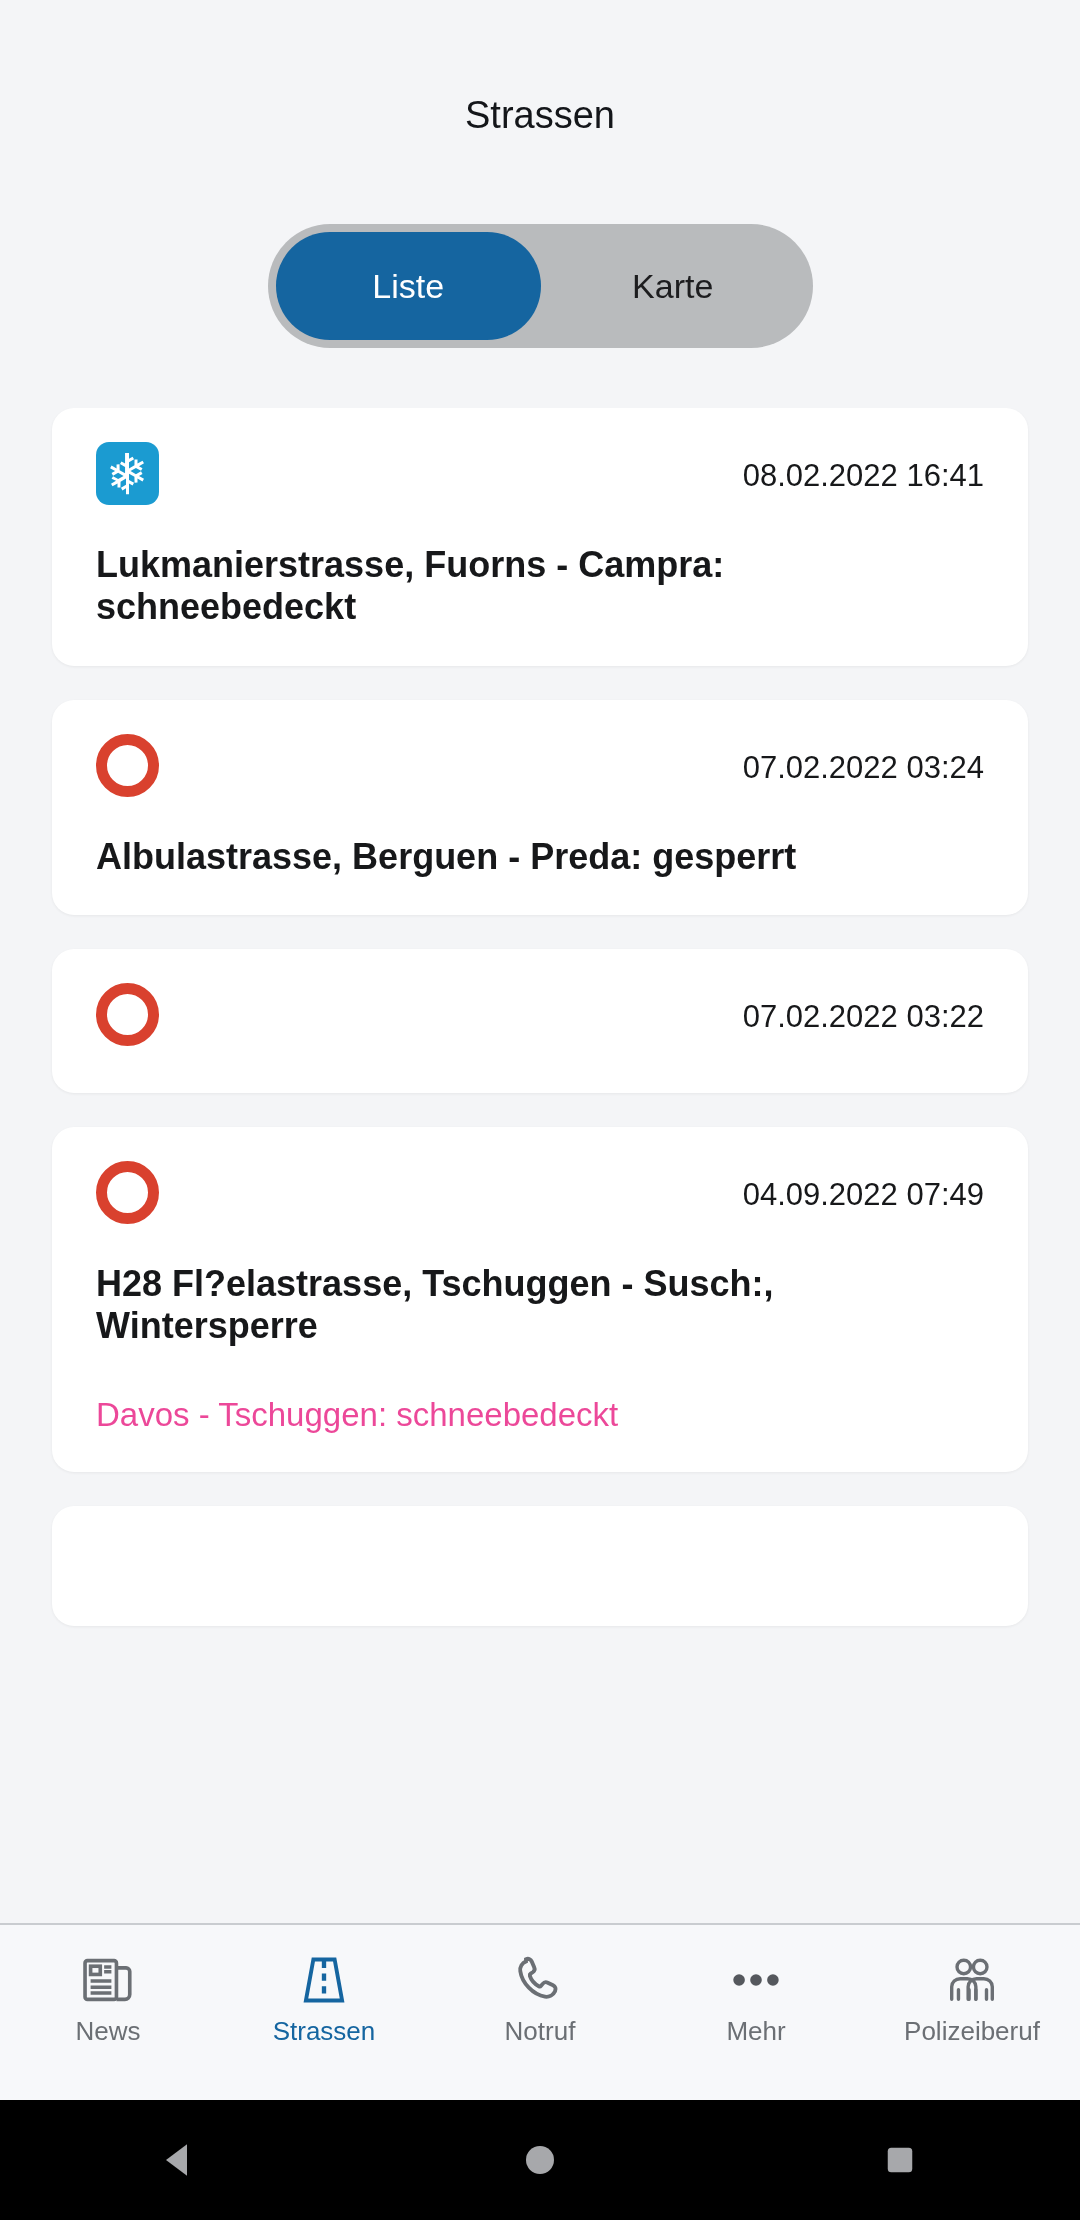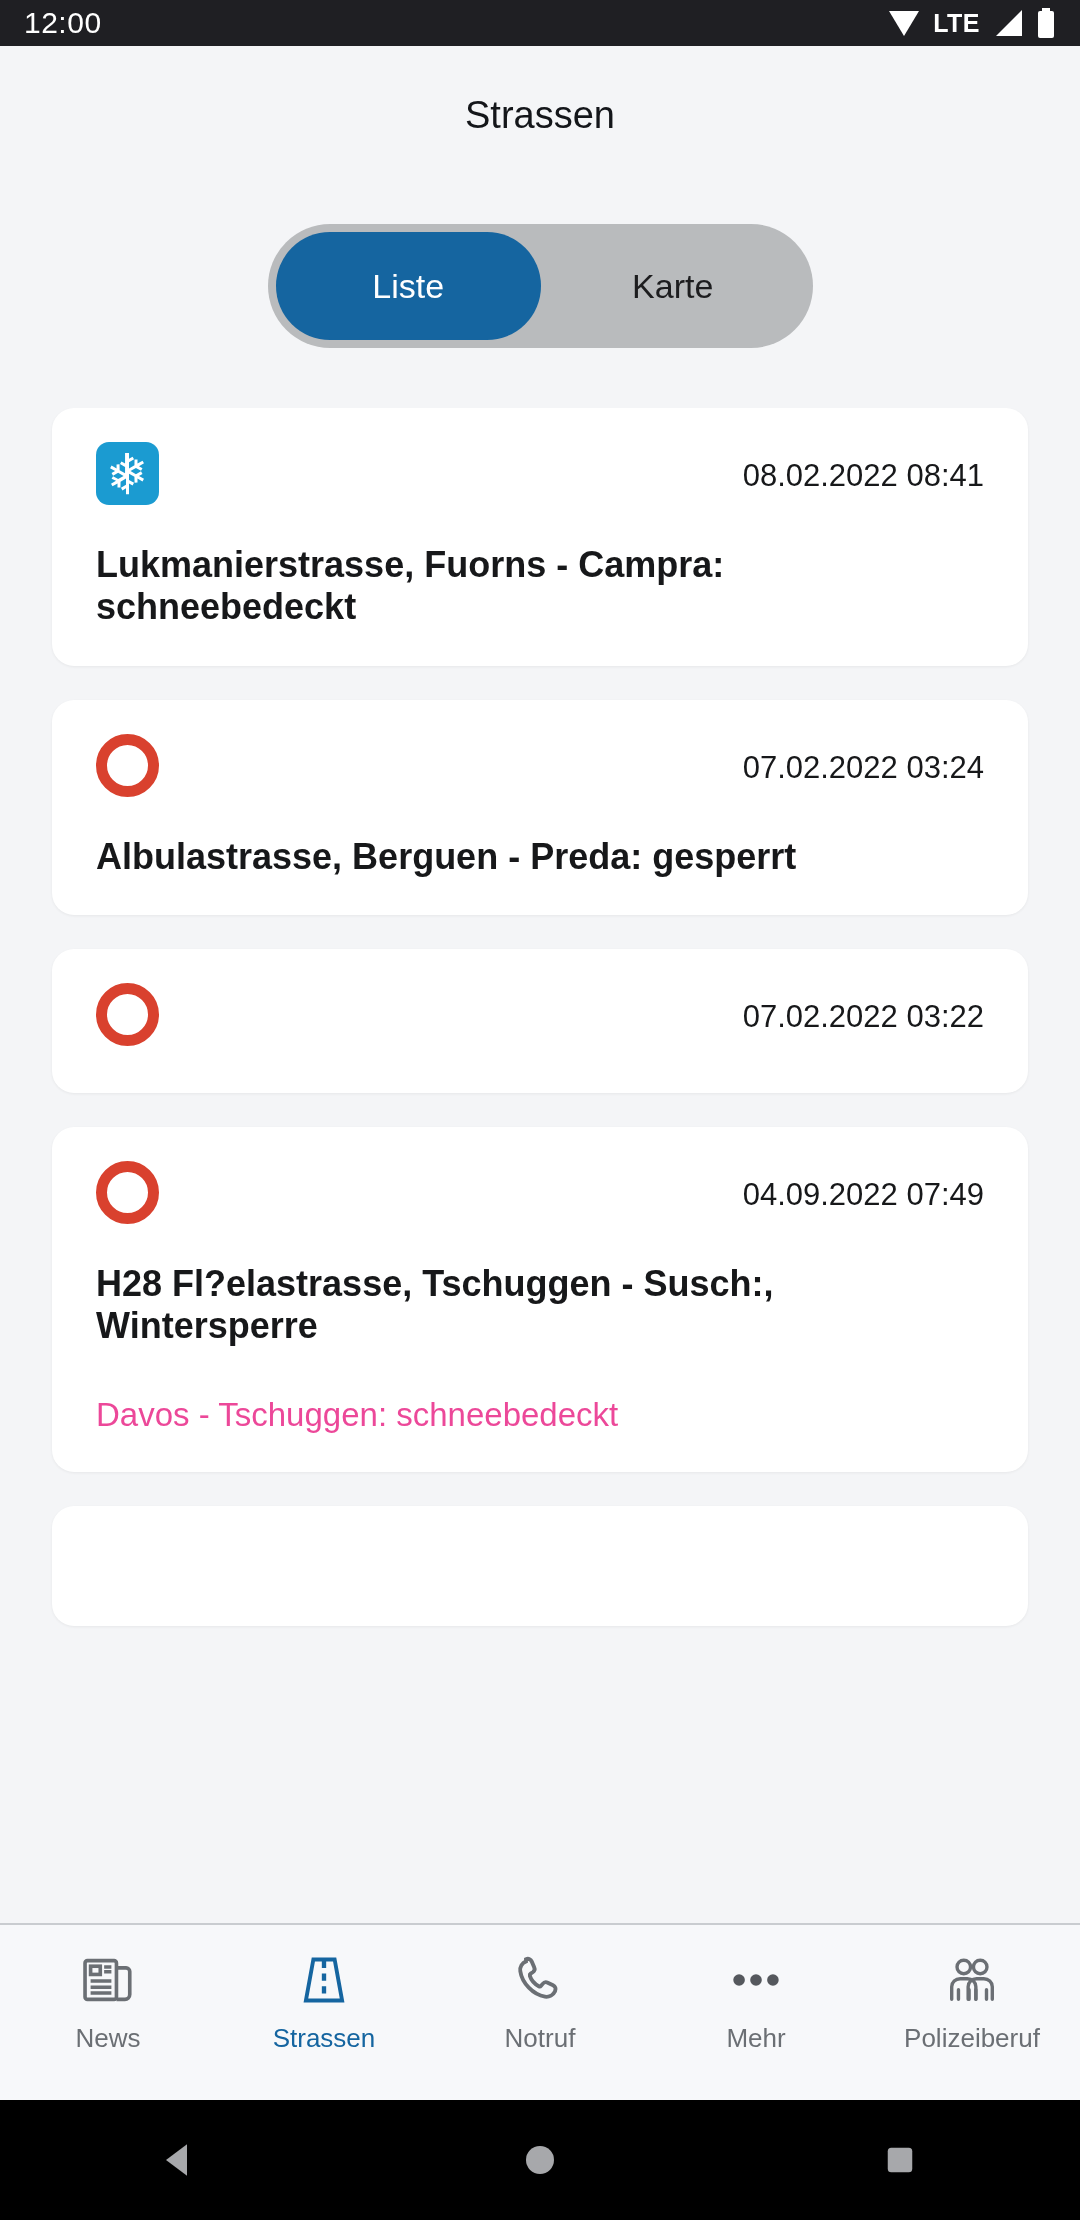--- a/index.html
+++ b/index.html
@@ -83,78 +83,56 @@
   }
 
   
   .bottomnav{
     position:absolute; left:0; top:1923px; width:1080px; height:177px;
     background:#f7f8fa; border-top:2px solid #c9ccd0;
     display:flex; align-items:flex-start;
   }
   .nav-item{
     flex:1; display:flex; flex-direction:column; align-items:center;
-    padding-top:22px; gap:10px;
+    padding-top:22px; gap:3px;
   }
   .nav-icon{ height:66px; display:flex; align-items:center; justify-content:center; }
   .nav-label{ font-size:26px; color:#6b6f74; }
   .nav-item.active .nav-label{ color:#1565a0; }
 
   
   .androidnav{
     position:absolute; left:0; top:2100px; width:1080px; height:120px;
     background:#000000; display:flex; align-items:center; justify-content:space-around;
   }
   .and-btn{ width:120px; height:120px; display:flex; align-items:center; justify-content:center; }
 </style>
 </head>
 <body>
 
 <div id="screen">
 
-  <div class="statusbar">
-    <div class="status-clock">12:00</div>
-    <div class="status-icons">
-      <span>
-        <svg width="32" height="28" viewBox="0 0 32 28">
-            <path d="M16 2 L31 2 L16 27 L1 2 Z" fill="#fff"></path>
-          </svg>
-      </span>
-      <span class="lte-text">LTE</span>
-      <span>
-        <svg width="30" height="28" viewBox="0 0 30 28">
-            <path d="M29 1 L29 27 L3 27 Z" fill="#fff"></path>
-          </svg>
-      </span>
-      <span>
-        <svg width="20" height="30" viewBox="0 0 20 30">
-          <rect x="6" y="0" width="8" height="4" fill="#fff"></rect>
-          <rect x="2" y="3" width="16" height="27" rx="2" fill="#fff"></rect>
-        </svg>
-      </span>
-    </div>
-  </div>
 
   <div class="app-title">Strassen</div>
 
   <div class="segmented">
     <button class="seg-btn active">Liste</button>
     <button class="seg-btn">Karte</button>
   </div>
 
   <div class="list">
 
     <div class="card">
       <div class="card-head">
         <div class="icon-snow">
           <svg width="45" height="45" viewBox="0 0 24 24" fill="#ffffff">
             <path d="M11.2 1h1.6v3.1l1.9-1.1.8 1.4-2.7 1.55v3.35l2.9-1.67.05-3.12 1.6.03-.03 2.17 2.68-1.55.8 1.39-2.68 1.55 1.88 1.08-.8 1.39-2.7-1.56-2.9 1.68 2.9 1.68 2.7-1.56.8 1.39-1.88 1.08 2.68 1.55-.8 1.39-2.68-1.55.03 2.17-1.6.03-.05-3.12-2.9-1.67v3.35l2.7 1.55-.8 1.4-1.9-1.1V23h-1.6v-3.1l-1.9 1.1-.8-1.4 2.7-1.55v-3.35l-2.9 1.67-.05 3.12-1.6-.03.03-2.17-2.68 1.55-.8-1.39 2.68-1.55L3.5 14.8l.8-1.39 2.7 1.56 2.9-1.68-2.9-1.68-2.7 1.56-.8-1.39 1.88-1.08L2.7 9.15l.8-1.39 2.68 1.55-.03-2.17 1.6-.03.05 3.12 2.9 1.67V8.54l-2.7-1.55.8-1.4 1.9 1.1V1z"></path>
           </svg>
         </div>
-        <div class="card-time">08.02.2022 08:41</div>
+        <div class="card-time">08.02.2022 16:41</div>
       </div>
       <div class="card-title">Lukmanierstrasse,  Fuorns - Campra: schneebedeckt</div>
     </div>
 
     <div class="card">
       <div class="card-head">
         <div class="icon-closed"></div>
         <div class="card-time">07.02.2022 03:24</div>
       </div>
       <div class="card-title">Albulastrasse,  Berguen - Preda: gesperrt</div>

